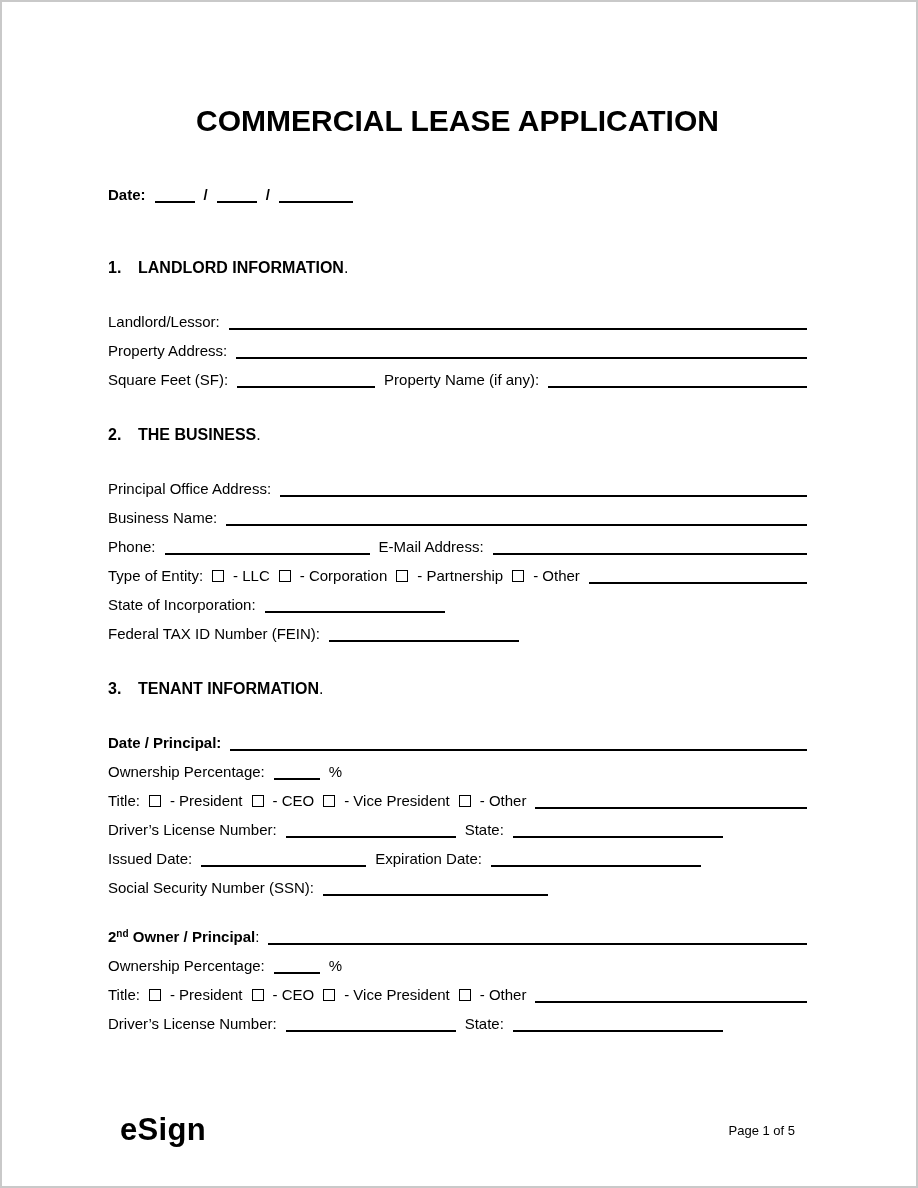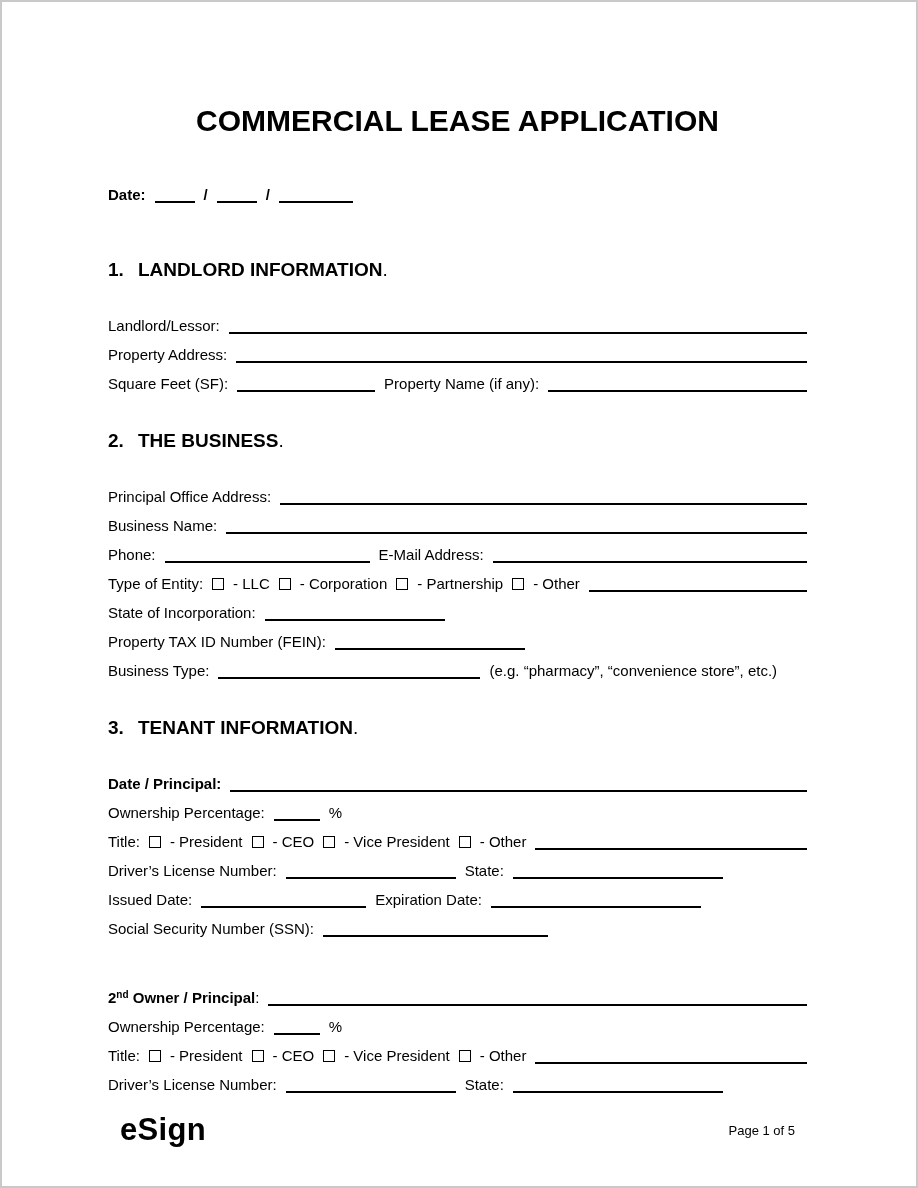--- a/index.html
+++ b/index.html
@@ -14,21 +14,21 @@
   .line{display:flex;align-items:baseline;gap:9px;height:29px;font-size:15px;}
   .date-line{margin-top:46px;font-weight:700;}
   .seg{white-space:pre;flex:0 0 auto;}
   .bold{font-weight:700;}
   .blank{display:inline-block;height:12px;border-bottom:2px solid #000;position:relative;top:3px;flex:0 0 auto;}
   .blank.grow{flex:1 1 auto;}
   .checkbox{display:inline-block;width:10px;height:10px;border:1.6px solid #000;flex:0 0 auto;position:relative;top:1px;}
   .sup{font-size:10px;position:relative;top:-5px;}
   .section{margin-top:26px;}
   #sections .section:first-child{margin-top:44px;}
-  .heading{font-size:19px;font-weight:700;}
+  .heading{font-size:16px;font-weight:700;}
   .heading .num{display:inline-block;width:30px;}
   .heading .period{font-weight:400;}
   .lines{margin-top:36px;}
   .footer{position:absolute;left:118px;right:121px;bottom:38px;display:flex;justify-content:space-between;align-items:center;}
   .brand{font-size:31px;font-weight:700;letter-spacing:.3px;}
   .pagenum{font-size:13px;}
 </style>
 </head>
 <body>
 
@@ -90,27 +90,22 @@
               <span class="seg">- Partnership</span>
               <span class="checkbox"></span>
               <span class="seg">- Other</span>
               <span class="blank grow"></span>
             </div>
             <div class="line">
               <span class="seg">State of Incorporation:</span>
               <span class="blank" style="width: 180px;"></span>
             </div>
             <div class="line">
-              <span class="seg">Property TAX ID Number (FEIN):</span>
+              <span class="seg">Federal TAX ID Number (FEIN):</span>
               <span class="blank" style="width: 190px;"></span>
-            </div>
-            <div class="line">
-              <span class="seg">Business Type:</span>
-              <span class="blank" style="width: 262px;"></span>
-              <span class="seg">(e.g. “pharmacy”, “convenience store”, etc.)</span>
             </div>
           </div>
         </section>
         <section class="section">
           <div class="heading"><span class="num">3.</span><span class="htext">TENANT INFORMATION</span><span class="period">.</span></div>
           <div class="lines">
             <div class="line">
               <span class="seg bold">Date / Principal:</span>
               <span class="blank grow"></span>
             </div>
@@ -140,21 +135,21 @@
             <div class="line">
               <span class="seg">Issued Date:</span>
               <span class="blank" style="width: 165px;"></span>
               <span class="seg">Expiration Date:</span>
               <span class="blank" style="width: 210px;"></span>
             </div>
             <div class="line">
               <span class="seg">Social Security Number (SSN):</span>
               <span class="blank" style="width: 225px;"></span>
             </div>
-            <div class="line" style="margin-top: 40px;">
+            <div class="line" style="margin-top: 20px;">
               <span class="seg"><span class="bold">2</span><span class="sup bold">nd</span><span class="bold"> Owner / Principal</span><span>:</span></span>
               <span class="blank grow"></span>
             </div>
             <div class="line">
               <span class="seg">Ownership Percentage:</span>
               <span class="blank" style="width: 46px;"></span>
               <span class="seg">%</span>
             </div>
             <div class="line">
               <span class="seg">Title:</span>

